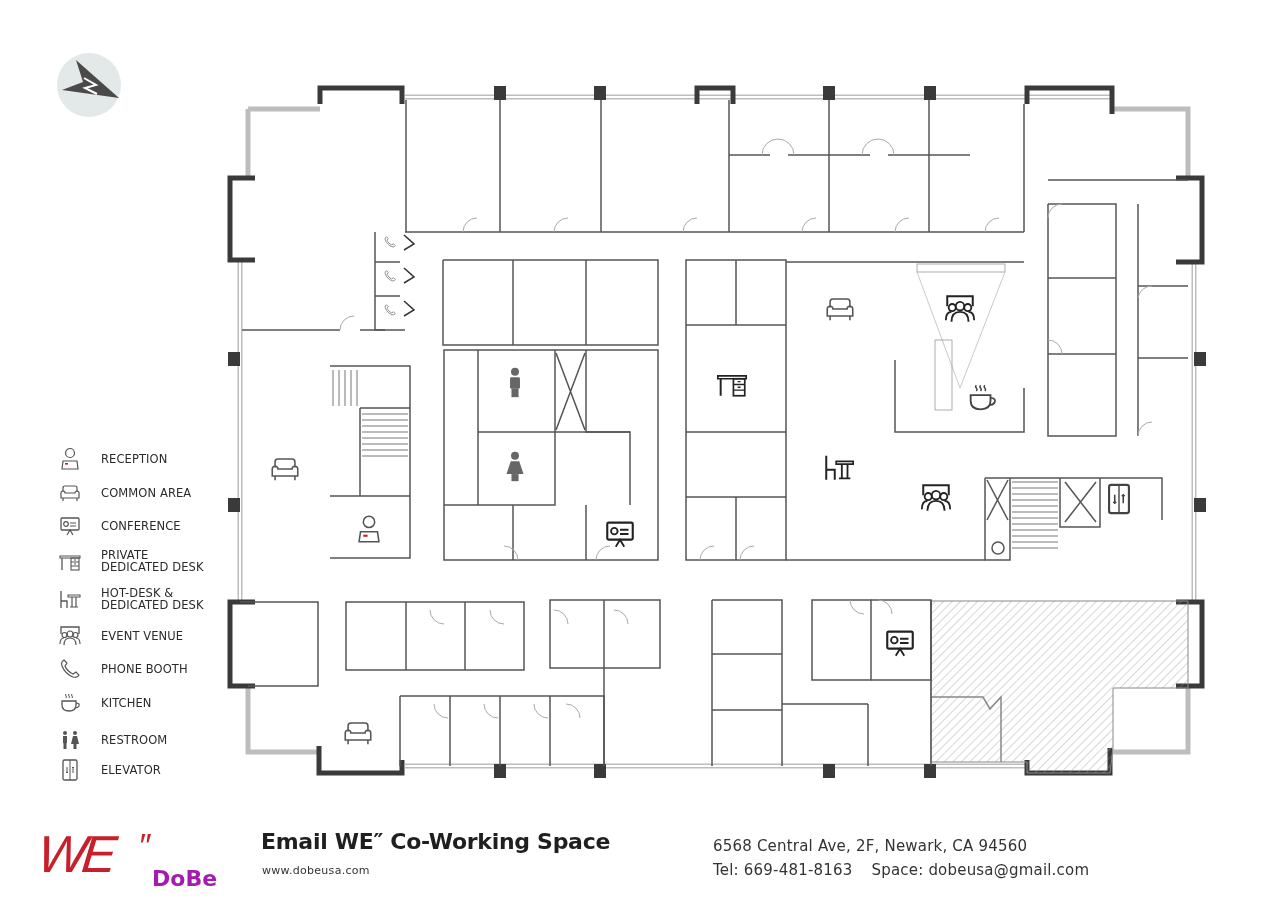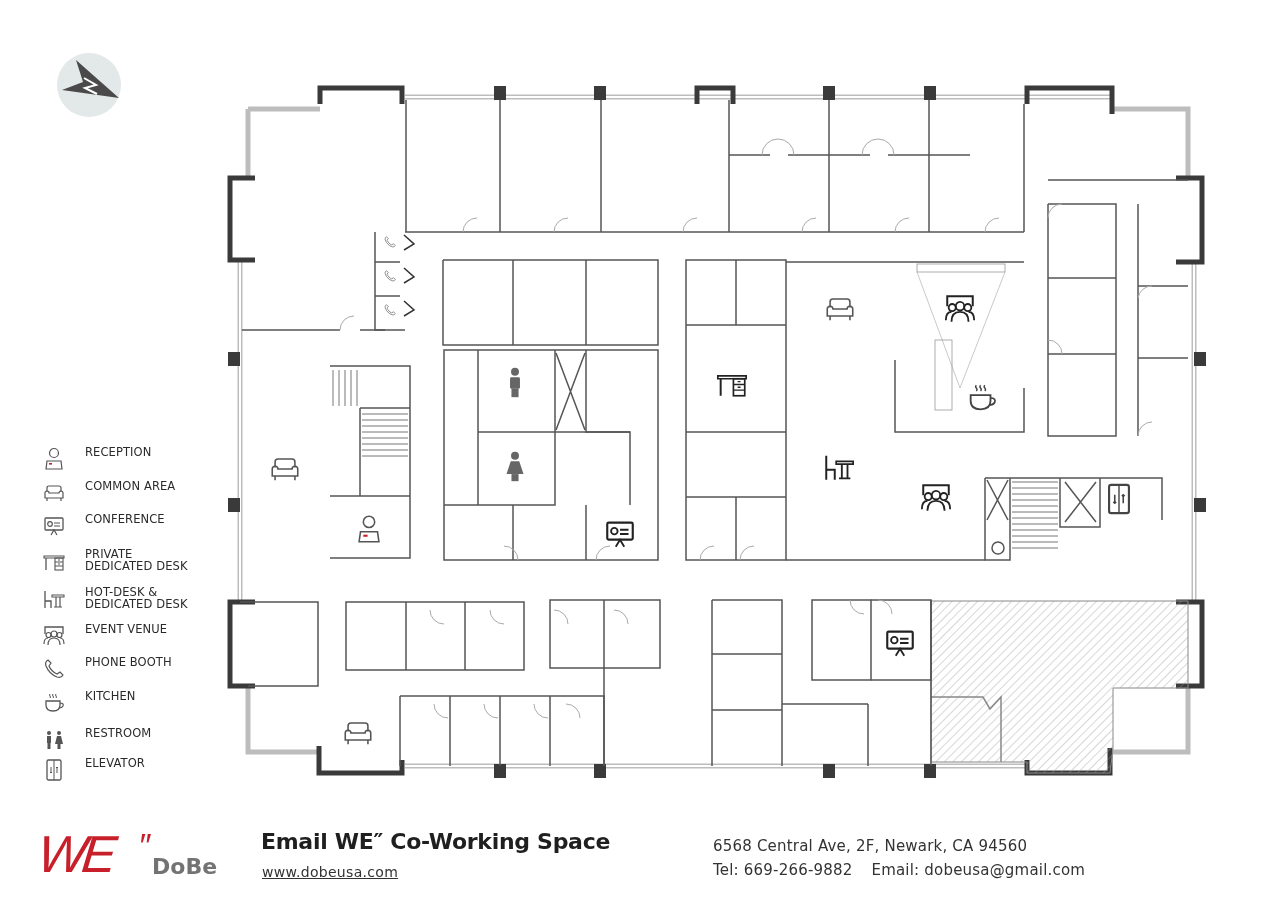--- a/index.html
+++ b/index.html
@@ -4,32 +4,32 @@
 <style>
   * { box-sizing: border-box; margin: 0; padding: 0; }
   html, body { width: 1280px; height: 908px; background: #ffffff; overflow: hidden; }
   body { position: relative; font-family: "DejaVu Sans", sans-serif; color: #222; }
 
   #compass { position: absolute; left: 56px; top: 52px; width: 66px; height: 66px; }
 
   #plan { position: absolute; left: 0; top: 0; width: 1280px; height: 800px; }
 
   .legend { position: absolute; left: 40px; top: 446px; width: 180px; }
-  .legend-item { position: absolute; left: 0; display: flex; height: 26px; }
+  .legend-item { position: absolute; left: 16px; display: flex; align-items: center; height: 26px; }
   .legend-icon { width: 28px; height: 26px; display: flex; align-items: center; justify-content: center; }
   .legend-icon svg { width: 24px; height: 24px; }
   .legend-label { margin-left: 17px; font-family: "DejaVu Sans", sans-serif; font-size: 11.5px; letter-spacing: 0.1px; color: #2a2a2a; line-height: 12px; text-transform: uppercase; }
 
   .footer-logo { position: absolute; left: 38px; top: 826px; width: 200px; height: 60px; }
   .logo-we { position: absolute; left: 0; top: 0; font-family: "Liberation Sans", sans-serif; font-style: italic; font-size: 52px; color: #c8202b; letter-spacing: -5px; transform: skewX(-6deg); line-height: 56px; font-weight: 400; }
   .logo-quote { position: absolute; left: 100px; top: 2px; font-family: "Liberation Sans", sans-serif; font-style: italic; font-size: 34px; color: #c8202b; line-height: 34px; }
-  .logo-dobe { position: absolute; left: 114px; top: 28px; font-family: "DejaVu Sans", sans-serif; font-size: 22px; color: #737373; font-weight: bold; line-height: 26px; }
+  .logo-dobe { position: absolute; left: 114px; top: 40px; font-family: "DejaVu Sans", sans-serif; font-size: 22px; color: #a21caf; font-weight: bold; line-height: 26px; }
 
   .title { position: absolute; left: 261px; top: 829px; font-family: "DejaVu Sans", sans-serif; font-weight: bold; font-size: 22px; color: #1f1f1f; letter-spacing: -0.3px; }
-  .website { position: absolute; left: 262px; top: 864px; font-family: "DejaVu Sans", sans-serif; font-size: 14px; color: #333; letter-spacing: 0.3px; text-decoration: underline; }
+  .website { position: absolute; left: 262px; top: 864px; font-family: "DejaVu Sans", sans-serif; font-size: 11px; color: #333; letter-spacing: 0.3px; }
   .address { position: absolute; left: 713px; top: 837px; font-family: "DejaVu Sans", sans-serif; font-size: 15px; color: #333; letter-spacing: 0.2px; }
   .contact { position: absolute; left: 713px; top: 861px; font-family: "DejaVu Sans", sans-serif; font-size: 15px; color: #333; letter-spacing: 0.2px; }
   .contact span { margin-right: 14px; }
 
   .room-icon { position: absolute; width: 34px; height: 34px; }
   .room-icon svg { width: 100%; height: 100%; }
 </style>
 </head>
 <body>
 
@@ -423,15 +423,15 @@
 
 <div class="footer-logo">
   <span class="logo-we">WE</span>
   <span class="logo-quote">″</span>
   <span class="logo-dobe">DoBe</span>
 </div>
 <div class="title">Email WE″ Co-Working Space</div>
 <div class="website">www.dobeusa.com</div>
 <div class="address">6568 Central Ave, 2F, Newark, CA 94560</div>
 <div class="contact">
-  <span>Tel: 669-266-9882</span>
-  <span>Email: dobeusa@gmail.com</span>
+  <span>Tel: 669-481-8163</span>
+  <span>Space: dobeusa@gmail.com</span>
 </div>
 
 </body></html>

